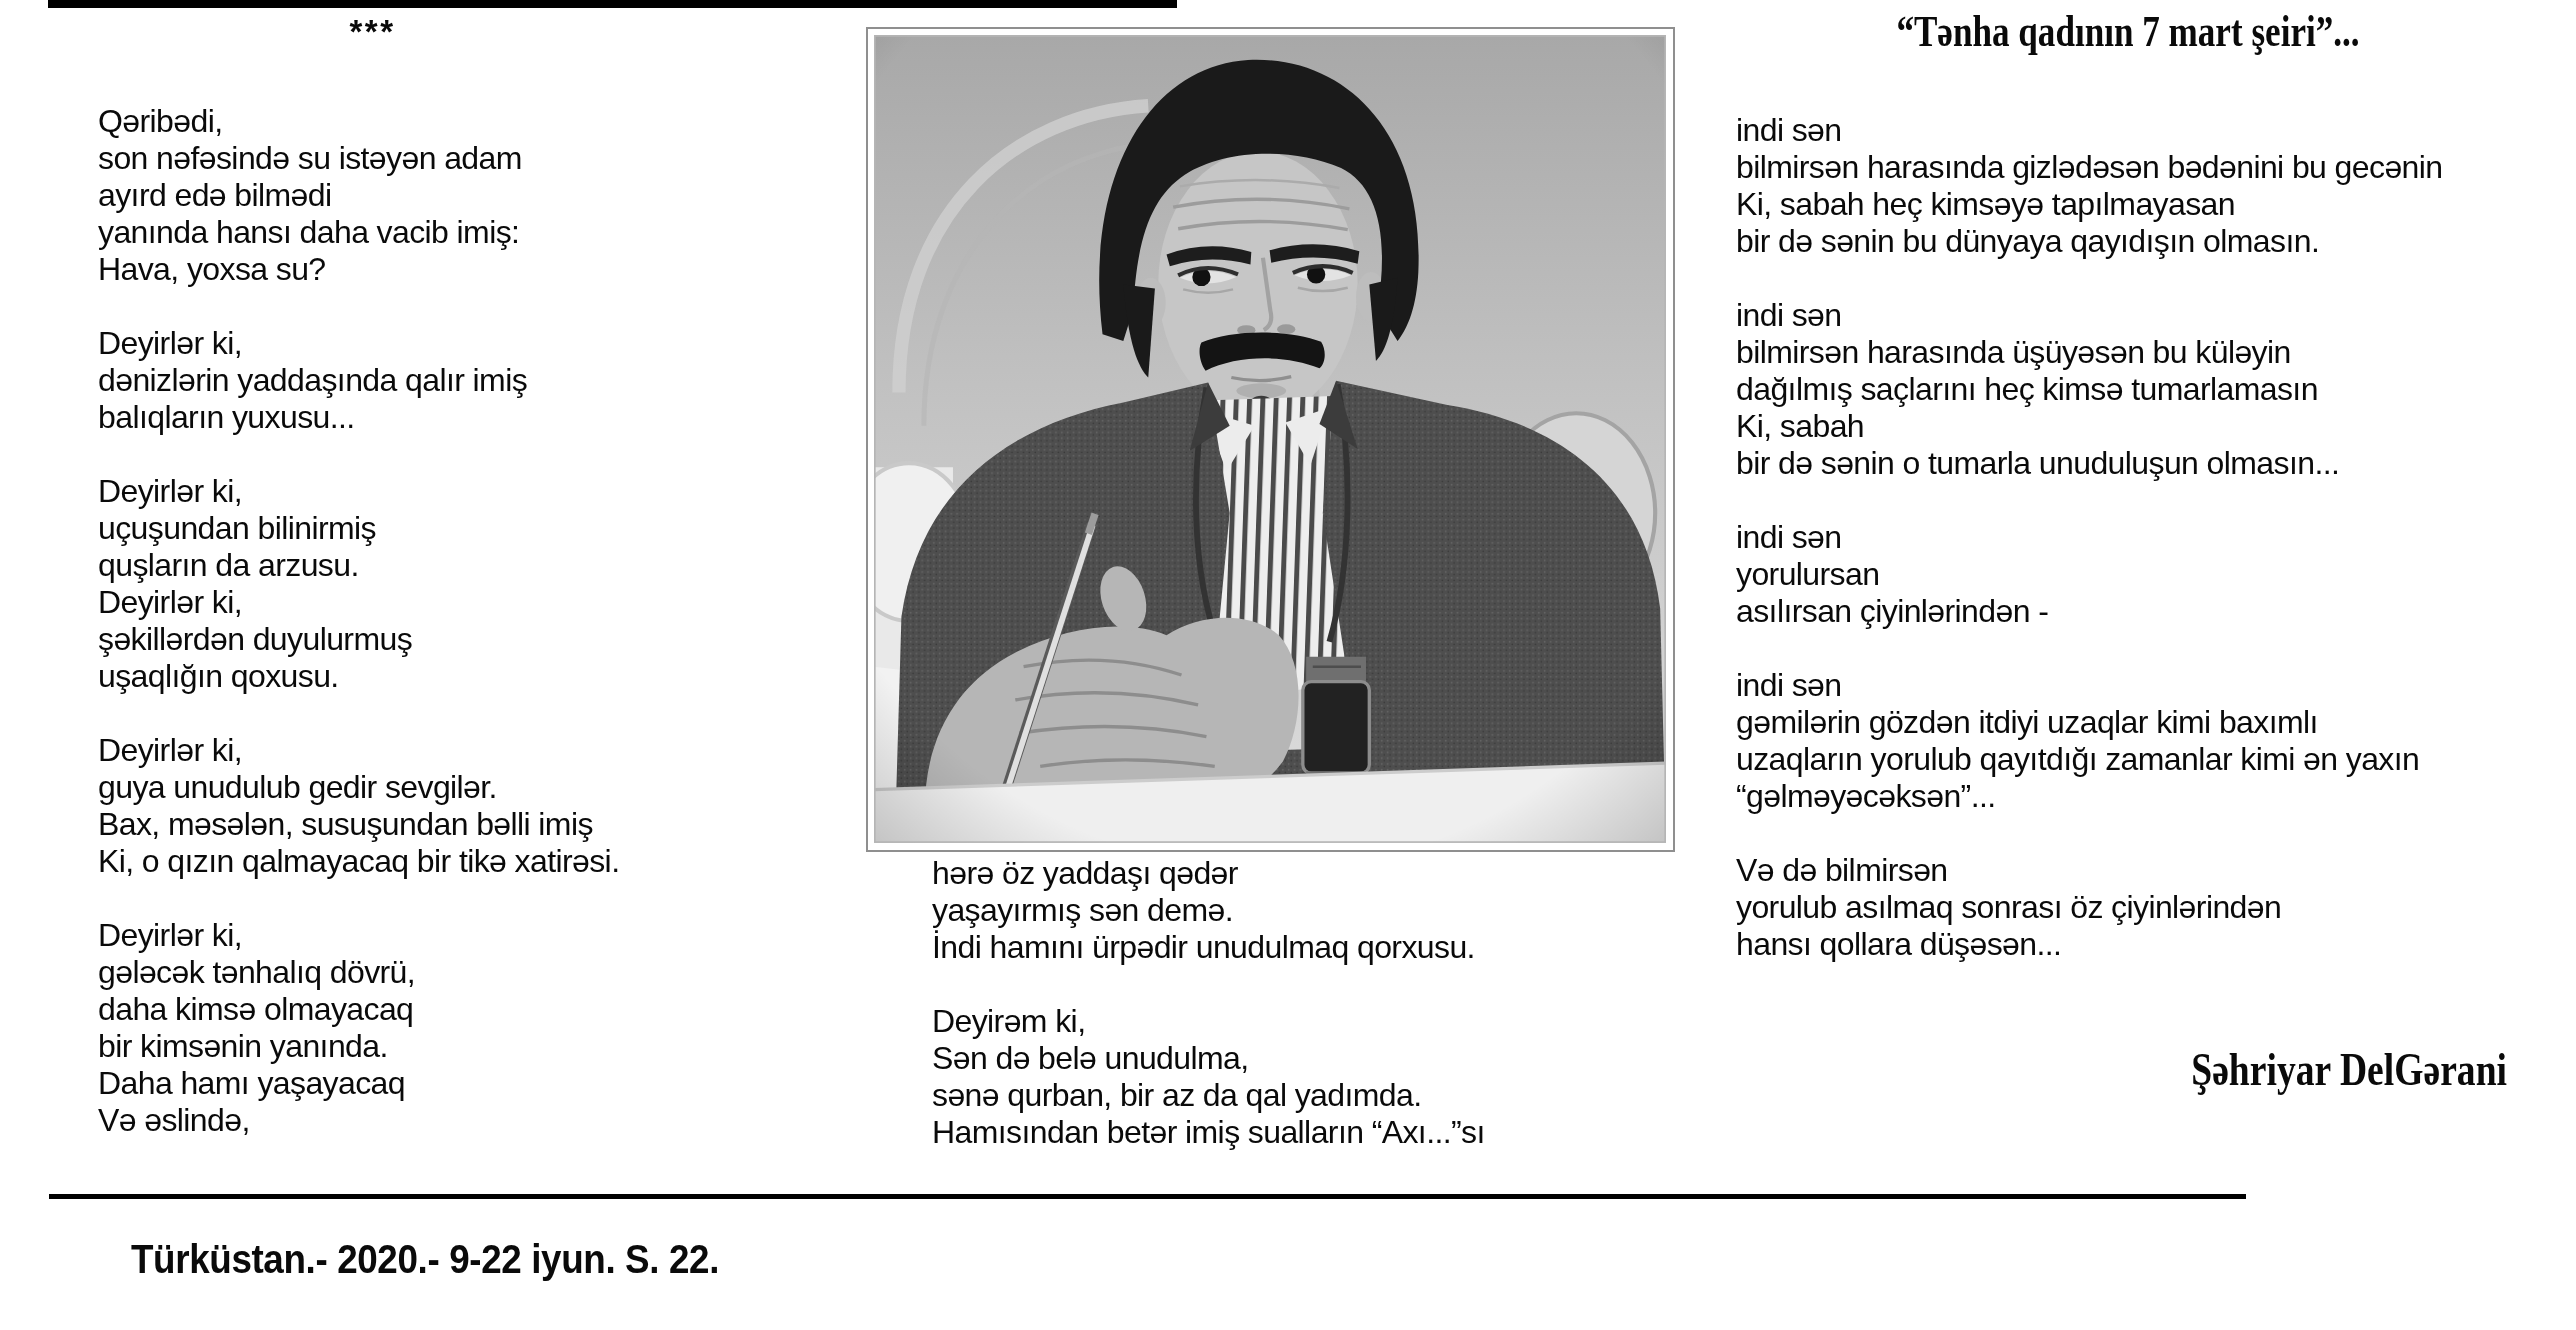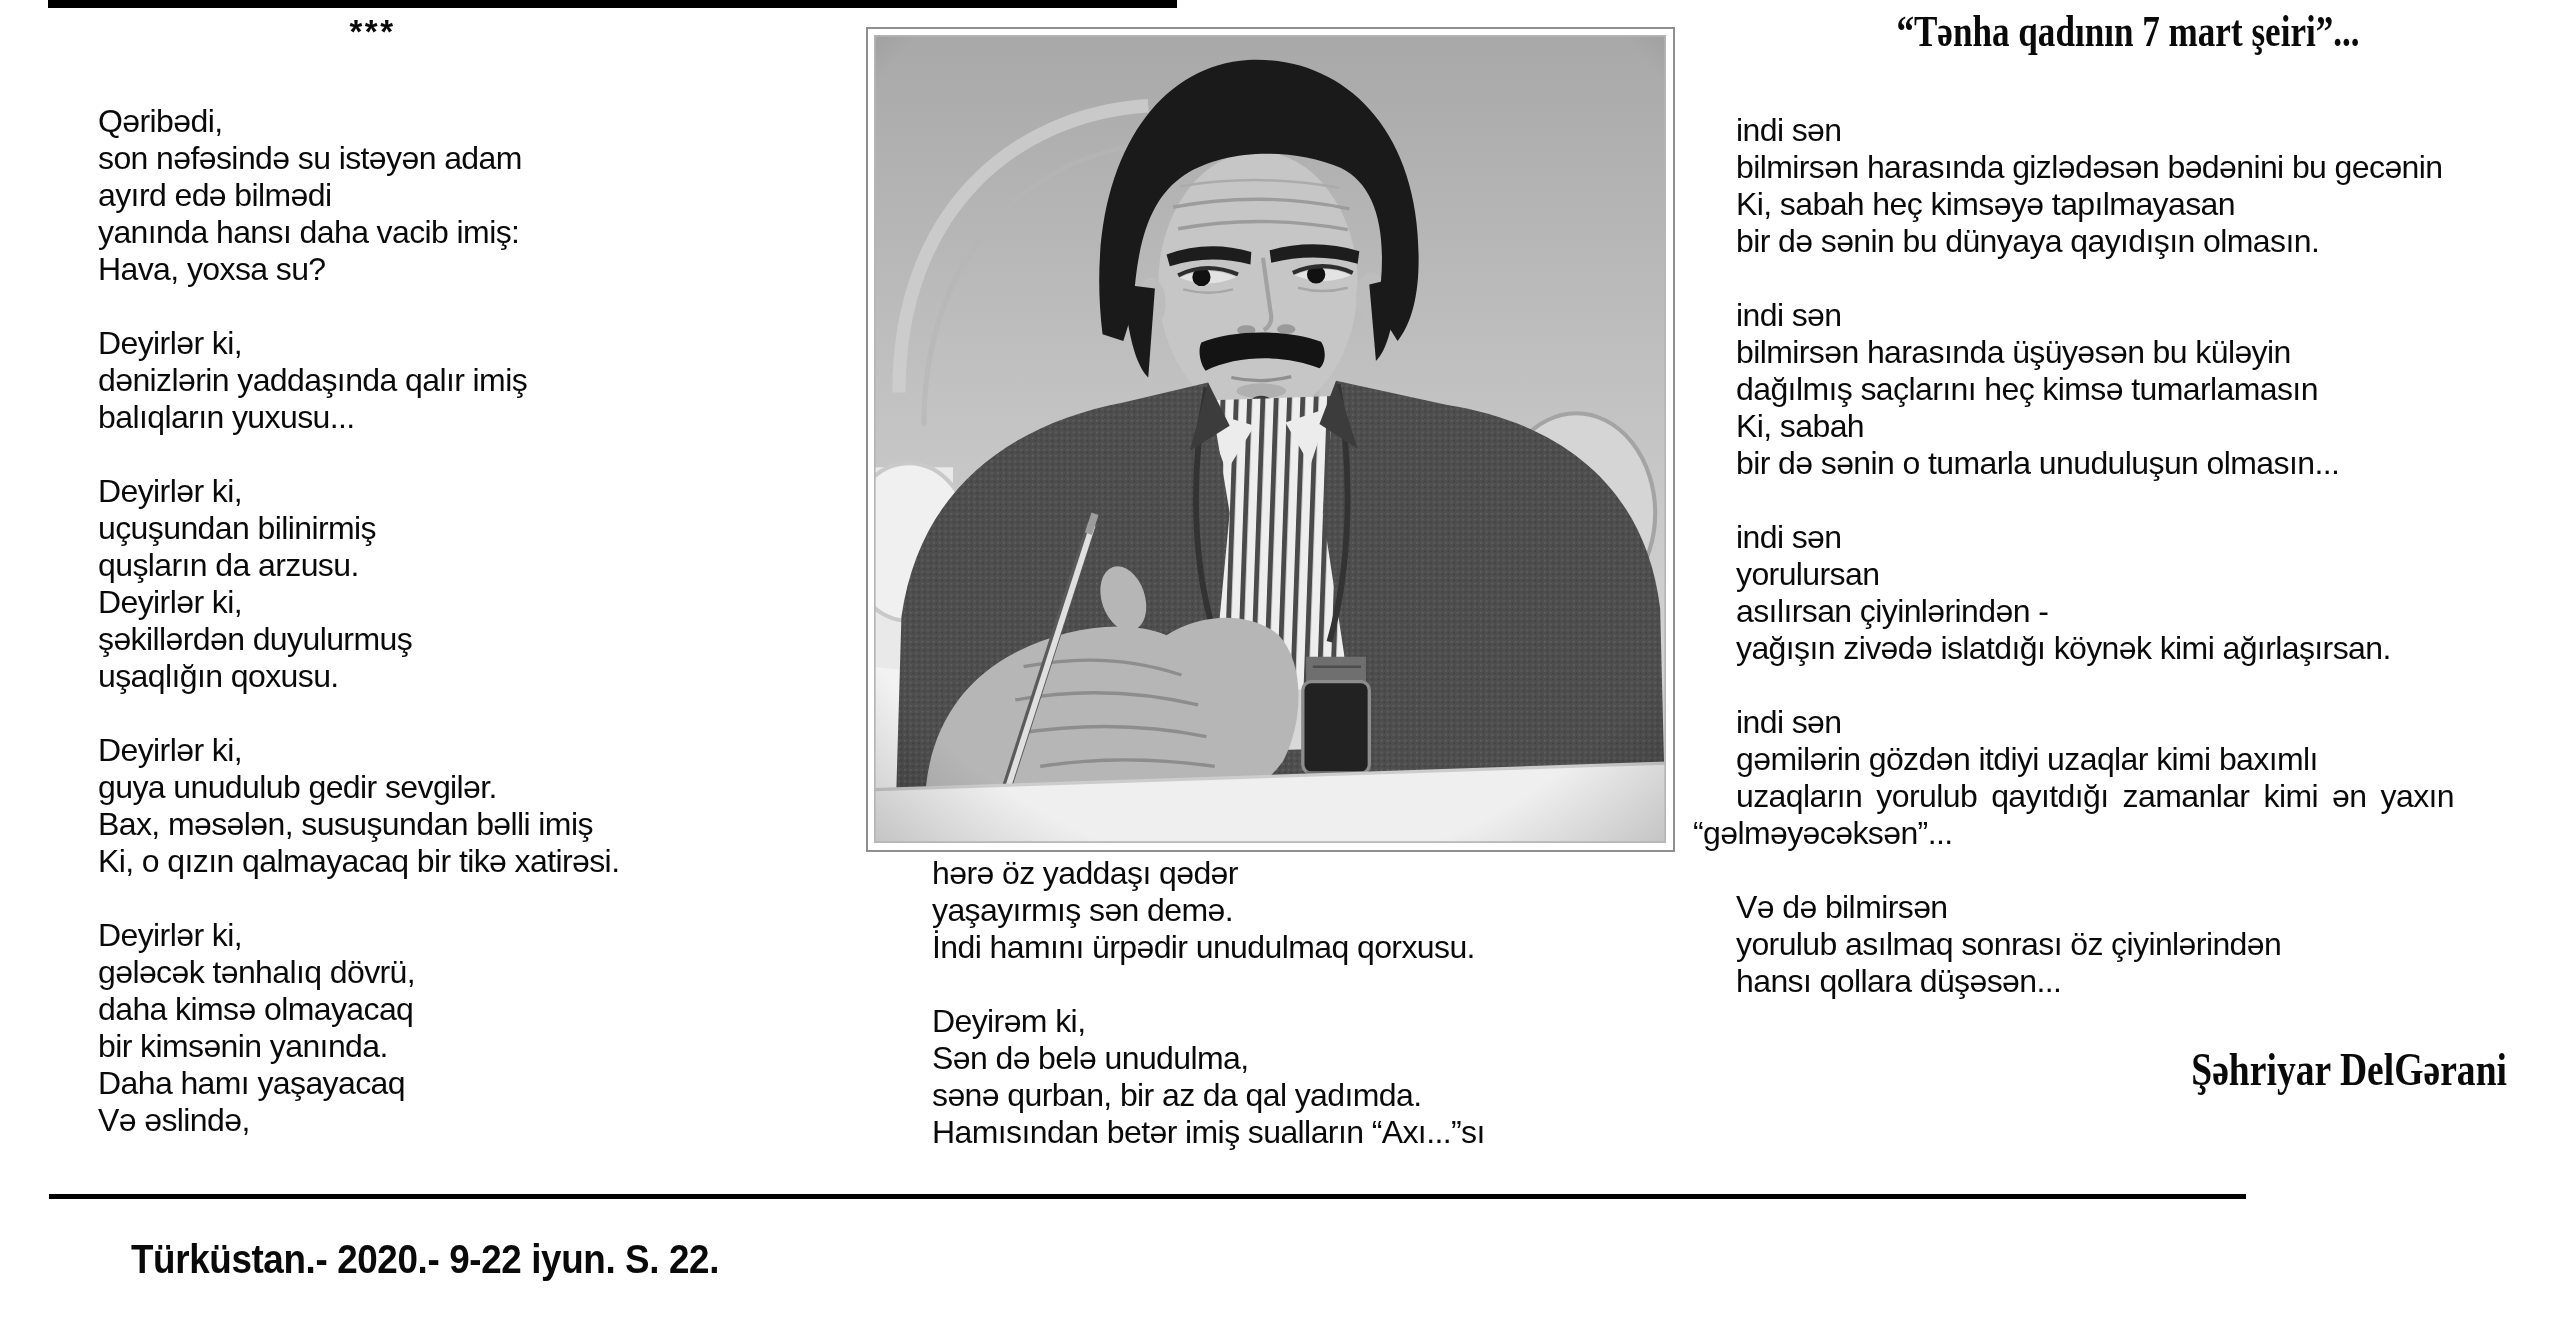--- a/index.html
+++ b/index.html
@@ -230,21 +230,20 @@
       <div class="pline">&nbsp;</div>
       <div class="pline">indi sən</div>
       <div class="pline">bilmirsən harasında üşüyəsən bu küləyin</div>
       <div class="pline">dağılmış saçlarını heç kimsə tumarlamasın</div>
       <div class="pline">Ki, sabah</div>
       <div class="pline">bir də sənin o tumarla unuduluşun olmasın...</div>
       <div class="pline">&nbsp;</div>
       <div class="pline">indi sən</div>
       <div class="pline">yorulursan</div>
       <div class="pline">asılırsan çiyinlərindən -</div>
-      <div class="pline">yağışın zivədə islatdığı köynək kimi ağırlaşırsan.</div>
       <div class="pline">&nbsp;</div>
       <div class="pline">indi sən</div>
       <div class="pline">gəmilərin gözdən itdiyi uzaqlar kimi baxımlı</div>
       <div class="pline">uzaqların yorulub qayıtdığı zamanlar kimi ən yaxın</div>
       <div class="pline">“gəlməyəcəksən”...</div>
       <div class="pline">&nbsp;</div>
       <div class="pline">Və də bilmirsən</div>
       <div class="pline">yorulub asılmaq sonrası öz çiyinlərindən</div>
       <div class="pline">hansı qollara düşəsən...</div>
     </div>

